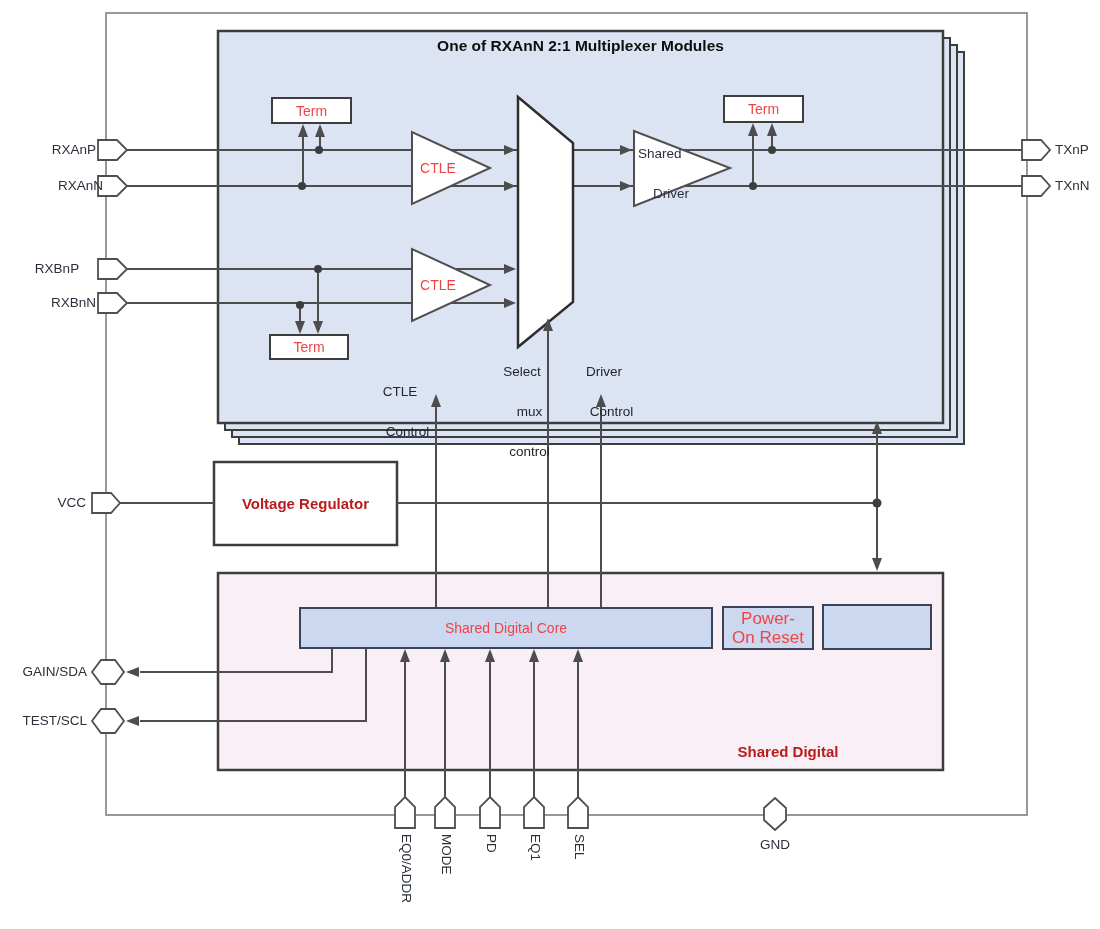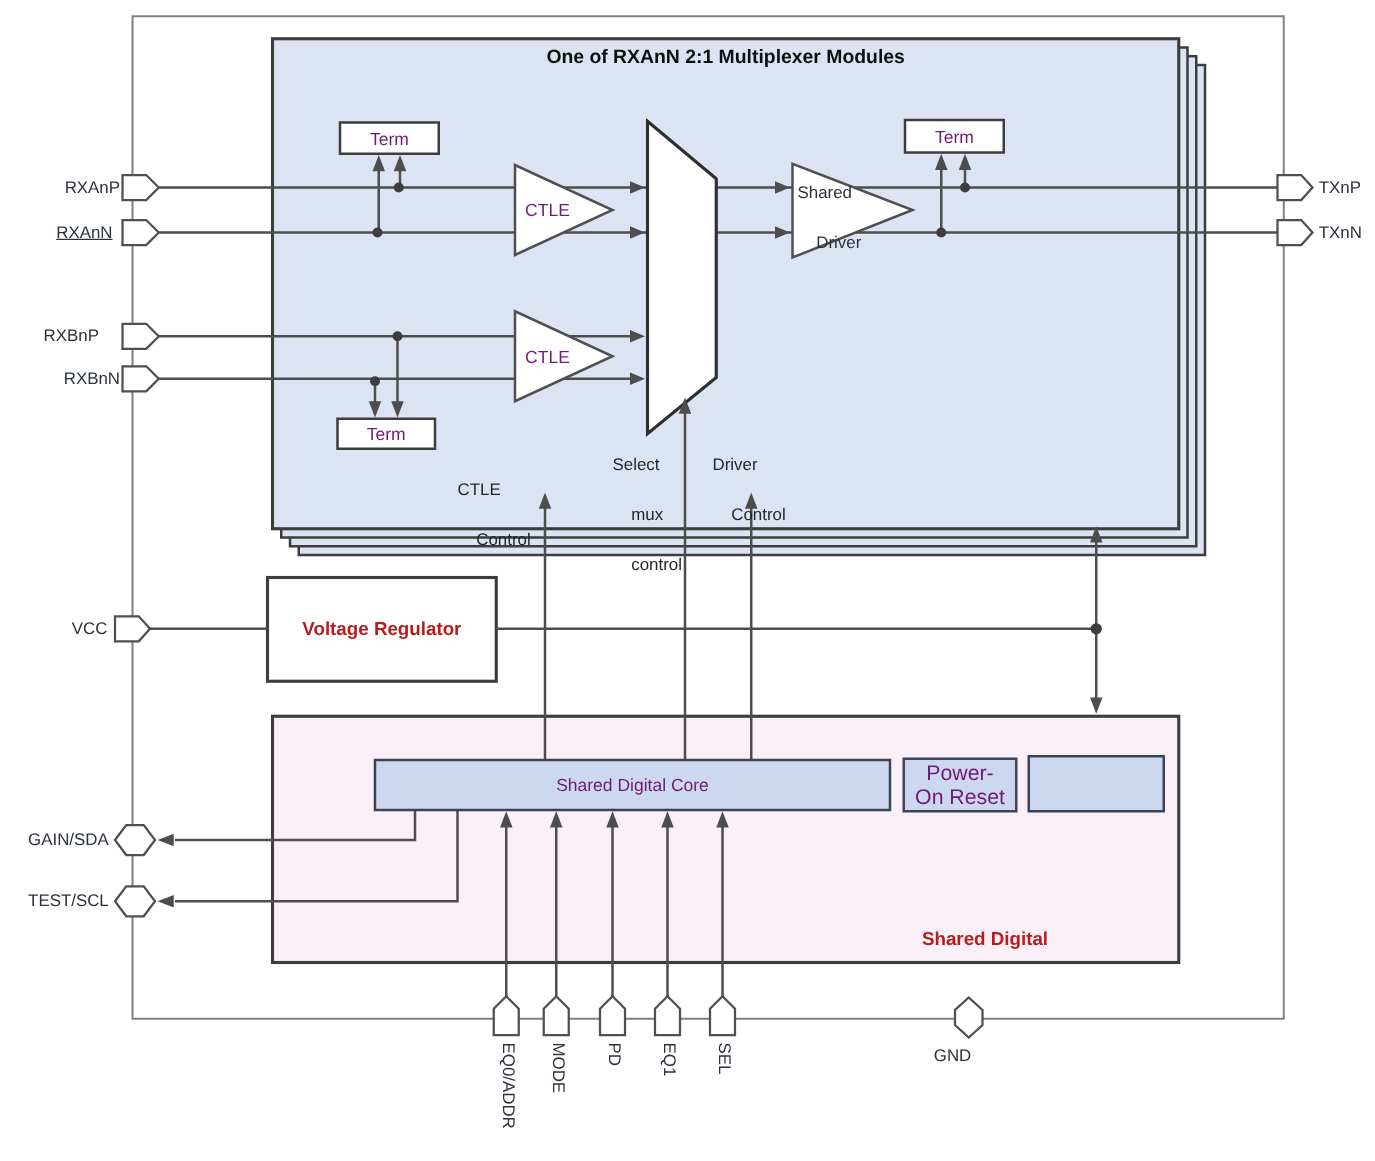--- a/index.html
+++ b/index.html
@@ -1,23 +1,23 @@
 <!DOCTYPE html>
 <html><head>
 <meta charset="utf-8">
 <style>
   html,body{margin:0;padding:0;background:#fff;}
   #canvas{position:relative;width:1100px;height:929px;background:#fff;overflow:hidden;
           font-family:"Liberation Sans",sans-serif;color:#22262c;}
   #canvas svg{position:absolute;left:0;top:0;}
   .lbl{position:absolute;font-size:13.5px;line-height:16px;color:#2b313b;white-space:pre;}
-  .lbl.center{}
+  .lbl.center{text-align:center;}
   .lbl.right{text-align:right;}
   .flexbox{position:absolute;display:flex;align-items:center;justify-content:center;
-           text-align:center;color:#701a75;}
+           text-align:center;color:#ef4444;}
   .title{font-weight:bold;font-size:15.5px;color:#0e0e0e;}
   .boldlbl{font-weight:bold;font-size:15px;color:#b91c1c;}
   .boxlbl{font-size:14px;}
   .smallbox{font-size:17px;line-height:19px;}
   .ctl{line-height:20px;font-size:13.5px;color:#22262c;}
   .vert{transform:rotate(90deg);transform-origin:0 0;width:110px;height:16px;text-align:left;}
 </style>
 </head>
 <body>
 
@@ -167,21 +167,21 @@
 
   <div class="flexbox smallbox" style="left:723px;top:607px;width:90px;height:42px;flex-direction:column;">
       <span>Power-</span>
       <span>On Reset</span>
     </div>
 
 
   <div class="flexbox boldlbl" style="left:673px;top:740px;width:230px;height:22px;">Shared Digital</div>
 
   <div class="lbl right" style="left:18px;top:142px;width:78px;">RXAnP</div>
-  <div class="lbl right" style="left:12px;top:178px;width:78px;text-decoration:underline;">RXAnN</div>
+  <div class="lbl right" style="left:25px;top:178px;width:78px;">RXAnN</div>
   <div class="lbl right" style="left:18px;top:261px;width:78px;text-align:center;">RXBnP</div>
   <div class="lbl right" style="left:18px;top:295px;width:78px;">RXBnN</div>
   <div class="lbl right" style="left:36px;top:495px;width:50px;">VCC</div>
   <div class="lbl right" style="left:0px;top:664px;width:87px;">GAIN/SDA</div>
   <div class="lbl right" style="left:0px;top:713px;width:87px;">TEST/SCL</div>
   <div class="lbl" style="left:1055px;top:142px;width:44px;">TXnP</div>
   <div class="lbl" style="left:1055px;top:178px;width:44px;">TXnN</div>
   <div class="lbl center" style="left:747px;top:837px;width:56px;">GND</div>
 
   <div class="lbl vert" style="left:414px;top:834px;">EQ0/ADDR</div>

